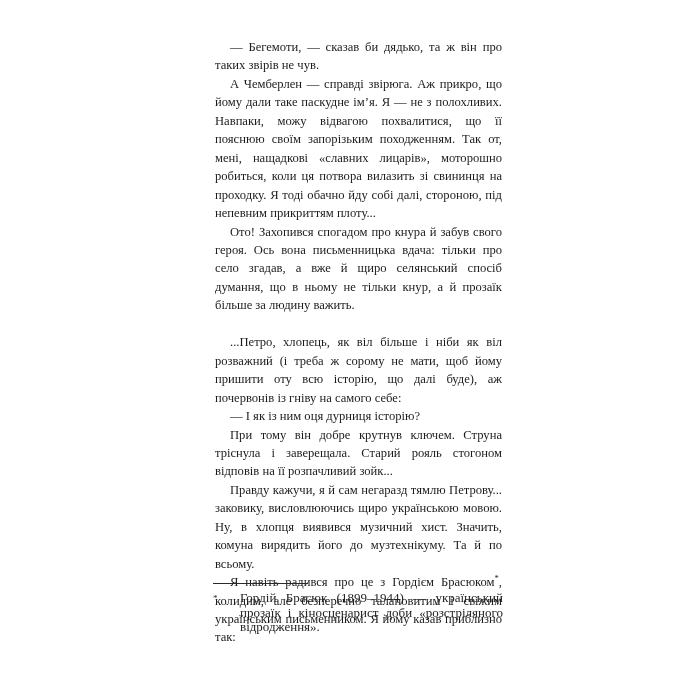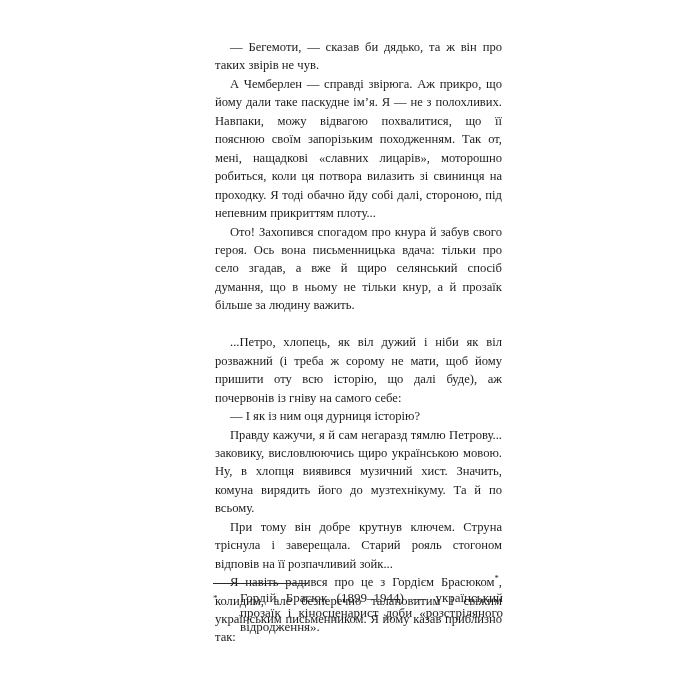--- a/index.html
+++ b/index.html
@@ -98,27 +98,27 @@
   <div class="text-block">
 
     <p class="para">— Бегемоти, — сказав би дядько, та ж він про таких звірів не чув.</p>
 
     <p class="para">А Чемберлен — справді звірюга. Аж прикро, що йому дали таке паскудне ім’я. Я — не з полохливих. Навпаки, можу відвагою похвалитися, що її пояснюю своїм запо­різьким походженням. Так от, мені, нащадкові «славних лицарів», моторошно робиться, коли ця потвора вила­зить зі свининця на проходку. Я тоді обачно йду собі далі, стороною, під непевним прикриттям плоту...</p>
 
     <p class="para">Ото! Захопився спогадом про кнура й забув свого героя. Ось вона письменницька вдача: тільки про село згадав, а вже й щиро селянський спосіб думання, що в ньому не тільки кнур, а й прозаїк більше за людину важить.</p>
 
     <div class="para-gap"></div>
 
-    <p class="para">...Петро, хлопець, як віл дужий і ніби як віл розваж­ний (і треба ж сорому не мати, щоб йому пришити оту всю історію, що далі буде), аж почервонів із гніву на самого себе:</p>
+    <p class="para">...Петро, хлопець, як віл більше і ніби як віл розваж­ний (і треба ж сорому не мати, щоб йому пришити оту всю історію, що далі буде), аж почервонів із гніву на самого себе:</p>
 
     <p class="para">— І як із ним оця дурниця історію?</p>
 
+    <p class="para">При тому він добре крутнув ключем. Струна трісну­ла і заверещала. Старий рояль стогоном відповів на її розпачливий зойк...</p>
+
     <p class="para">Правду кажучи, я й сам негаразд тямлю Петрову... заковику, висловлюючись щиро українською мовою. Ну, в хлопця виявився музичний хист. Значить, комуна вирядить його до музтехнікуму. Та й по всьому.</p>
-
-    <p class="para">При тому він добре крутнув ключем. Струна трісну­ла і заверещала. Старий рояль стогоном відповів на її розпачливий зойк...</p>
 
     <p class="para"><span>Я навіть радився про це з Гордієм Брасюком</span><span class="fn-marker">*</span><span>, коли­дим, але безперечно талановитим і свіжим українським письменником. Я йому казав приблизно так:</span></p>
 
   </div>
 
   <div class="footnote-area">
     <div class="footnote-rule"></div>
     <div class="footnote-row">
       <span class="footnote-star">*</span>
       <p class="footnote-text oldstyle">Гордій Брасюк (1899–1944) — український прозаїк і кіносцена­рист доби «розстріляного відродження».</p>

